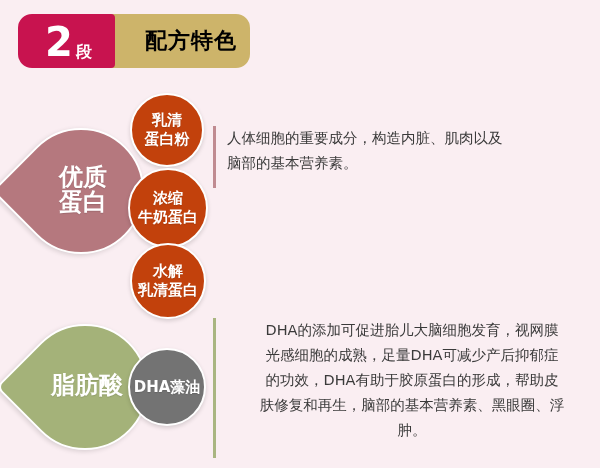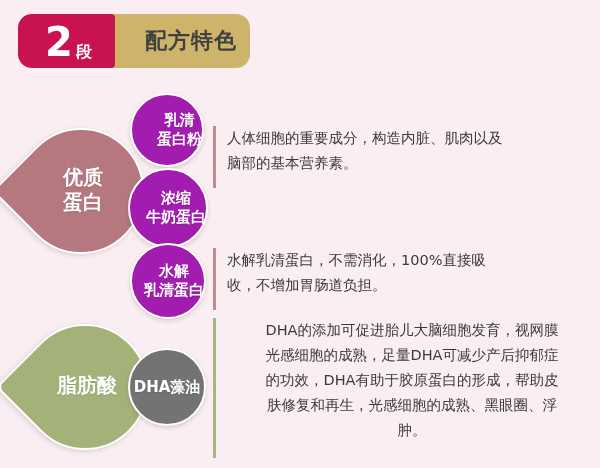--- a/index.html
+++ b/index.html
@@ -15,21 +15,21 @@
   
   .header{position:absolute;left:18px;top:14px;height:54px;}
   .hdr-gold{
     position:absolute;left:82px;top:0;width:150px;height:54px;
     background:#cdb46a;
     border-radius:4px 14px 14px 4px;
   }
   .hdr-gold-label{
     position:absolute;left:118px;top:0;width:110px;height:54px;
     display:flex;align-items:center;justify-content:center;
-    color:#404040;font-size:22px;font-weight:bold;letter-spacing:1px;
+    color:#000000;font-size:22px;font-weight:bold;letter-spacing:1px;
     font-family:"DejaVu Sans","Liberation Sans",sans-serif;
   }
   .hdr-badge{
     position:absolute;left:0;top:0;width:97px;height:54px;
     background:#c8134f;
     border-radius:14px 4px 4px 14px;
   }
   .hdr-badge-inner{
     position:absolute;left:0;top:0;width:97px;height:54px;
     display:flex;align-items:center;justify-content:center;
@@ -51,42 +51,42 @@
     border-radius:50% 50% 50% 6%;
     transform:rotate(45deg);
     box-shadow:0 2px 5px rgba(0,0,0,0.14);
     border:2px solid #ffffff;
     box-sizing:border-box;
   }
   .drop-label{
     position:absolute;
     display:flex;align-items:center;justify-content:center;
     text-align:center;color:#fff;font-weight:bold;
-    font-size:20px;line-height:25px;
+    font-size:24px;line-height:25px;
     font-family:"DejaVu Sans","Liberation Sans",sans-serif;
     text-shadow:0 1px 1px rgba(0,0,0,0.12);
     pointer-events:none;
   }
   .lbl-protein{left:18px;top:150px;width:130px;height:80px;}
   .lbl-fat{left:22px;top:352px;width:130px;height:66px;}
 
   
   .circ{
     position:absolute;
     border-radius:50%;
     display:flex;align-items:center;justify-content:center;
     text-align:center;color:#ffffff;font-weight:bold;
     font-size:15px;line-height:19px;
     font-family:"DejaVu Sans","Liberation Sans",sans-serif;
     border:2px solid #ffffff;
     box-shadow:0 2px 4px rgba(0,0,0,0.15);
     box-sizing:border-box;
     text-shadow:0 1px 1px rgba(0,0,0,0.12);
   }
-  .circ.mauve{background:#a21caf;justify-content:flex-end;}
+  .circ.mauve{background:#c2410c;}
   .circ.green{background:#737373;}
 
   .circ-1{left:130px;top:93px;width:74px;height:74px;}
   .circ-2{left:128px;top:168px;width:80px;height:80px;}
   .circ-3{left:130px;top:243px;width:76px;height:76px;}
   .circ-4{left:128px;top:348px;width:78px;height:78px;}
 
   
   .tblock{
     position:absolute;
@@ -164,26 +164,22 @@
     <div>
       <div>DHA藻油</div>
     </div>
   </div>
 
   <div class="tblock rose tb-1">
     <div class="tline">人体细胞的重要成分，构造内脏、肌肉以及</div>
     <div class="tline">脑部的基本营养素。</div>
   </div>
 
-  <div class="tblock rose tb-2">
-    <div class="tline">水解乳清蛋白，不需消化，100%直接吸</div>
-    <div class="tline">收，不增加胃肠道负担。</div>
-  </div>
 
   <div class="tblock greenbar tb-3">
     <div class="tline">DHA的添加可促进胎儿大脑细胞发育，视网膜</div>
     <div class="tline">光感细胞的成熟，足量DHA可减少产后抑郁症</div>
     <div class="tline">的功效，DHA有助于胶原蛋白的形成，帮助皮</div>
-    <div class="tline">肤修复和再生，光感细胞的成熟、黑眼圈、浮</div>
+    <div class="tline">肤修复和再生，脑部的基本营养素、黑眼圈、浮</div>
     <div class="tline">肿。</div>
   </div>
 
 </div>
 
 </body></html>

